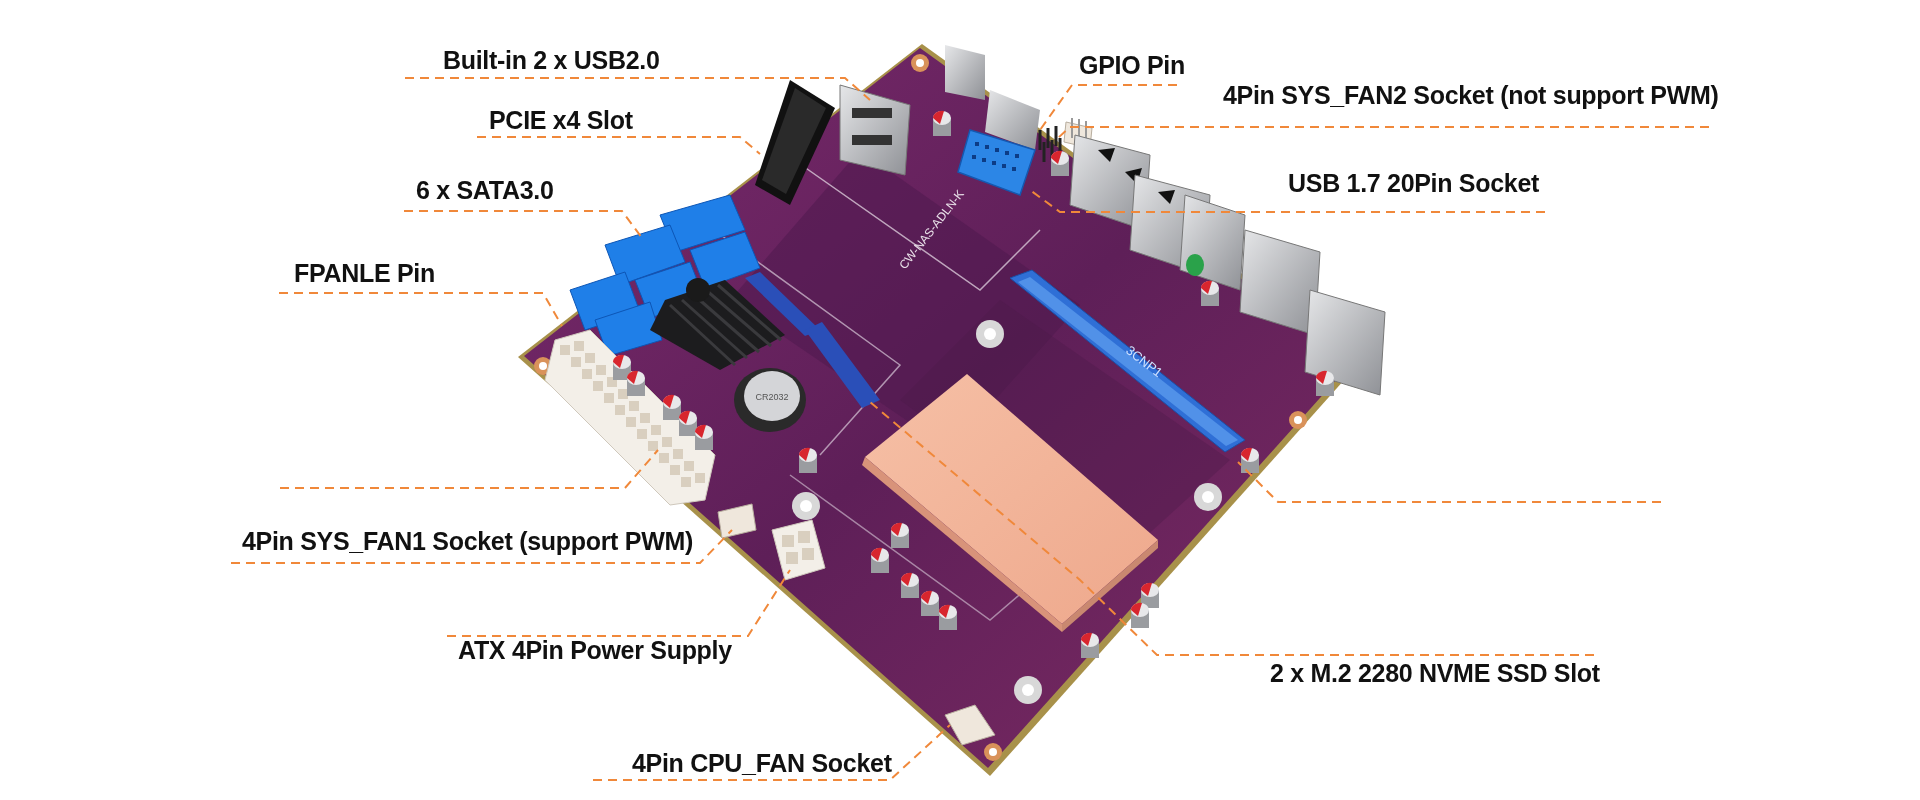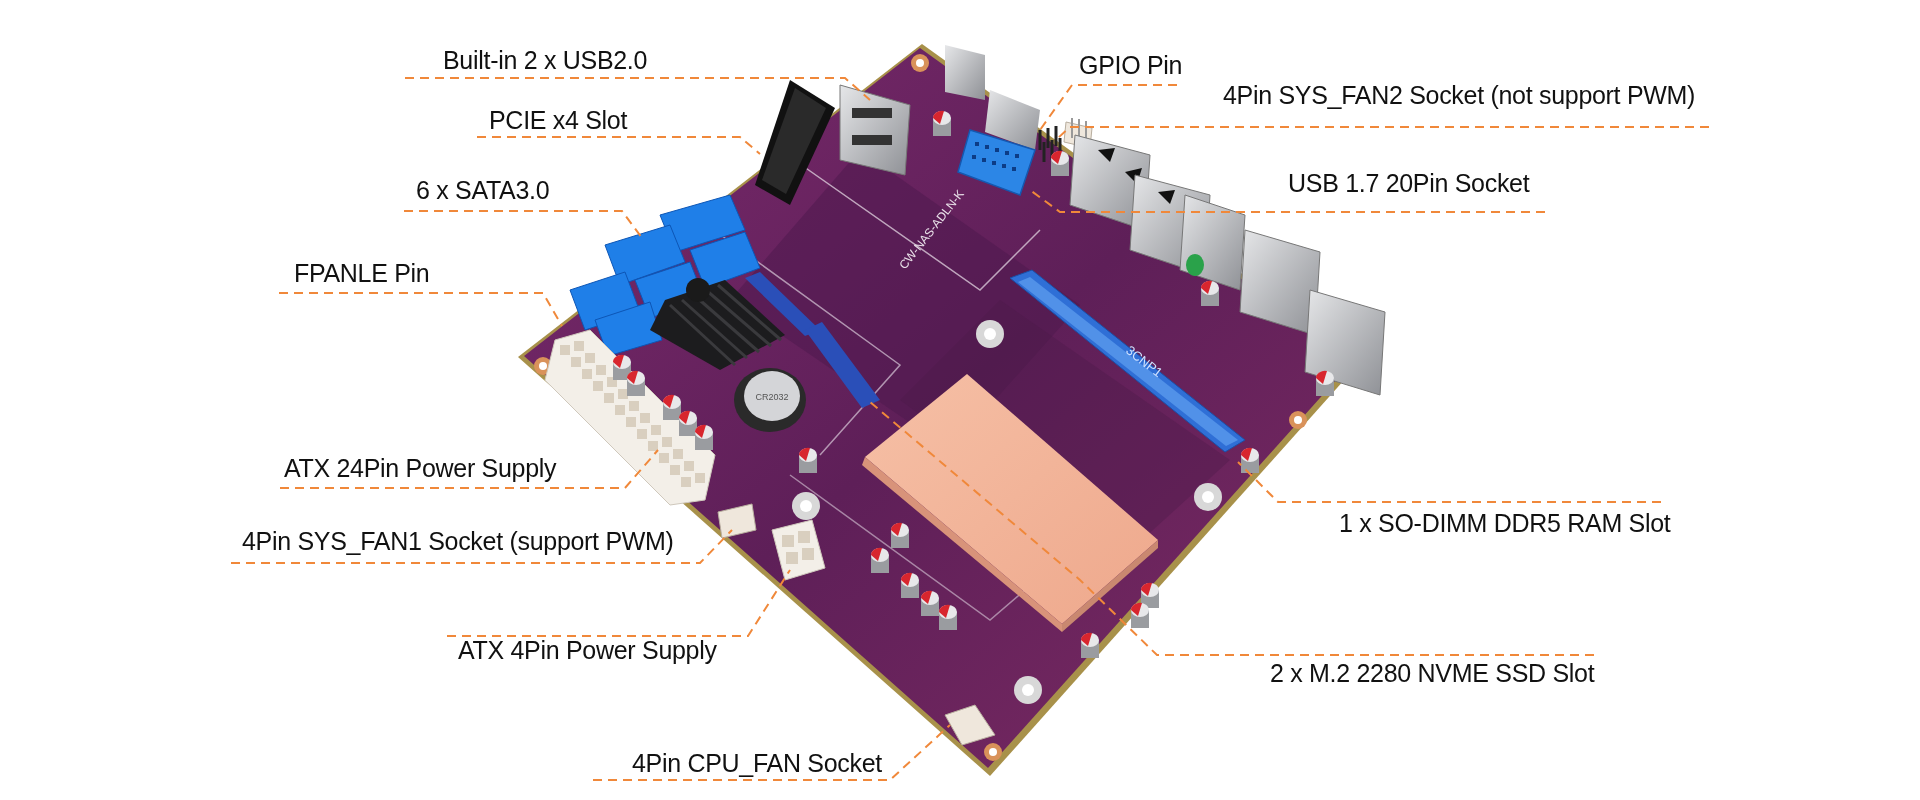--- a/index.html
+++ b/index.html
@@ -1,21 +1,21 @@
 <!DOCTYPE html>
 <html><head>
 <meta charset="utf-8">
 <style>
   html, body { margin:0; padding:0; background:#ffffff; }
   body { width:1920px; height:800px; position:relative; overflow:hidden;
          font-family:"Liberation Sans", "DejaVu Sans", sans-serif; }
   #stage { position:absolute; left:0; top:0; width:1920px; height:800px; }
   #board-svg { position:absolute; left:0; top:0; width:1920px; height:800px; }
   .callout-text { position:absolute; font-size:25px; color:#111111; white-space:nowrap;
-                  letter-spacing:-0.3px; line-height:30px; }
+                  letter-spacing:-0.3px; line-height:30px;font-weight:bold; }
 </style>
 </head>
 <body>
 
 <div id="stage">
 
   <svg id="board-svg" viewBox="0 0 1920 800" xmlns="http://www.w3.org/2000/svg">
     <defs>
       <linearGradient id="pcbGrad" x1="0" y1="0" x2="1" y2="1">
         <stop offset="0" stop-color="#7a2a6c"></stop>
@@ -334,23 +334,21 @@
       <polyline points="1545,212 1060,212 1030,190"></polyline>
       <polyline points="1661,502 1278,502 1238,462"></polyline>
       <polyline points="1594,655 1157,655 1080,580 870,402"></polyline>
     </g>
   </svg>
 
   <div class="callout-text" style="left:443px; top:45px;">Built-in 2 x USB2.0</div>
   <div class="callout-text" style="left:489px; top:105px;">PCIE x4 Slot</div>
   <div class="callout-text" style="left:416px; top:175px;">6 x SATA3.0</div>
   <div class="callout-text" style="left:294px; top:258px;">FPANLE Pin</div>
-  <div class="callout-text" style="left:284px; top:453px;">ATX 24Pin Power Supply</div>
   <div class="callout-text" style="left:242px; top:526px;">4Pin SYS_FAN1 Socket (support PWM)</div>
   <div class="callout-text" style="left:458px; top:599px;margin-top:36px;">ATX 4Pin Power Supply</div>
   <div class="callout-text" style="left:632px; top:748px;">4Pin CPU_FAN Socket</div>
 
   <div class="callout-text" style="left:1079px; top:50px;">GPIO Pin</div>
   <div class="callout-text" style="left:1223px; top:80px;">4Pin SYS_FAN2 Socket (not support PWM)</div>
   <div class="callout-text" style="left:1288px; top:168px;">USB 1.7 20Pin Socket</div>
-  <div class="callout-text" style="left:1339px; top:508px;">1 x SO-DIMM DDR5 RAM Slot</div>
   <div class="callout-text" style="left:1270px; top:658px;">2 x M.2 2280 NVME SSD Slot</div>
 </div>
 
 </body></html>

